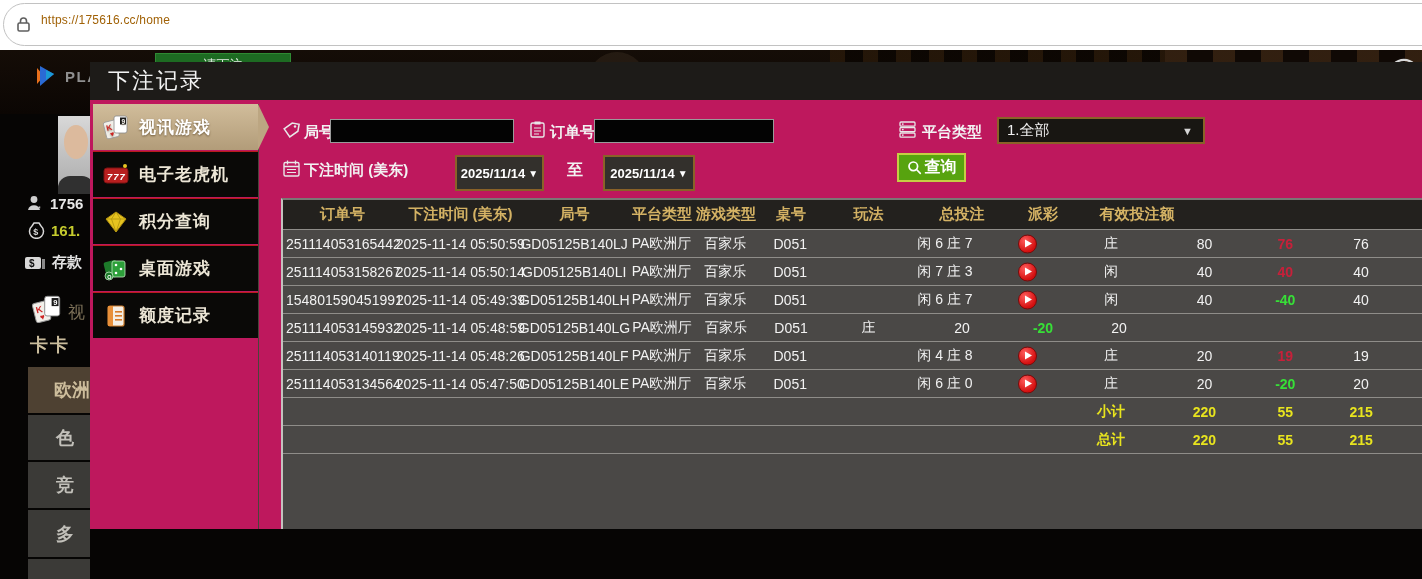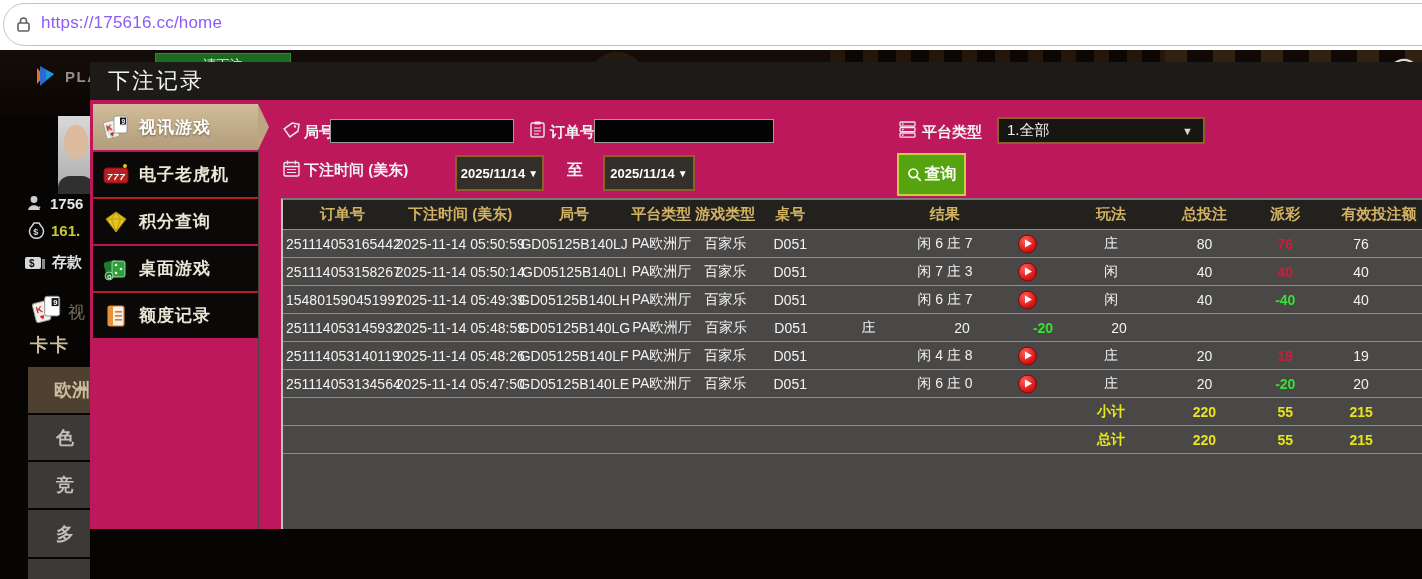--- a/index.html
+++ b/index.html
@@ -3,21 +3,21 @@
 <meta charset="utf-8">
 <style>
   * { margin:0; padding:0; box-sizing:border-box; }
   body { font-family:"Liberation Sans", sans-serif; background:#000; }
   #app { position:relative; width:1422px; height:579px; overflow:hidden; background:#060504; }
 
   
   .browser-bar { position:absolute; left:0; top:0; width:1422px; height:50px; background:#ffffff; }
   .addr-outline { position:absolute; left:3px; top:3px; width:1500px; height:43px; border:1px solid #c2c2c2; border-radius:22px; }
   .lock-icon { position:absolute; left:15px; top:16px; width:17px; height:17px; }
-  .url-text { position:absolute; left:41px; top:13px; font-size:17px; color:#8b5cf6; letter-spacing:.2px; }
+  .url-text { position:absolute; left:41px; top:13px; font-size:12px; color:#a16207; letter-spacing:.2px; }
 
   
   .stage { position:absolute; left:0; top:50px; width:1422px; height:529px; background:#060504; overflow:hidden; }
   .band { position:absolute; left:0; top:0; width:1422px; height:64px; background:linear-gradient(#150d07,#0b0603); }
   .band-stripes { position:absolute; left:830px; top:0; width:335px; height:64px;
     background:repeating-linear-gradient(90deg,#271809 0 15px,#0b0602 15px 33px); opacity:.85; }
   .band-right { position:absolute; left:1165px; top:0; width:257px; height:64px; background:#1a0f08;
     background-image:repeating-linear-gradient(90deg,rgba(120,80,40,.25) 0 22px, rgba(0,0,0,.4) 22px 48px); }
   .bokeh { position:absolute; border-radius:50%; background:rgba(190,160,120,.10); }
 
@@ -71,21 +71,21 @@
 
   .flabel { position:absolute; color:#f2f2f2; font-size:15px; font-weight:bold; white-space:nowrap; }
   .ficon { position:absolute; width:19px; height:19px; }
   .finput { position:absolute; height:24px; background:#030303; border:1px solid #9a9a9a; color:#eee; font-size:14px; padding:0 5px; }
   .dropdown { position:absolute; left:907px; top:55px; width:208px; height:27px; background:#181612; border:2px solid #8a6228;
     color:#f0f0f0; font-size:15px; display:flex; align-items:center; padding-left:8px; cursor:pointer; }
   .dropdown .caret { position:absolute; right:10px; font-size:11px; color:#d6d6d6; }
   .date-btn { position:absolute; top:93px; height:36px; background:#33302c; border:2px solid #8a6228; color:#ffffff;
     font-size:13px; font-weight:bold; display:flex; align-items:center; justify-content:center; gap:3px; cursor:pointer; }
   .date-btn .caret { font-size:10px; }
-  .search-btn { position:absolute; left:807px; top:91px; width:69px; height:43px; background:#57a30f; border:2px solid #c6ce44;
+  .search-btn { position:absolute; left:807px; top:91px; width:69px; height:29px; background:#57a30f; border:2px solid #c6ce44;
     color:#fff; font-size:16px; font-weight:bold; display:flex; align-items:center; justify-content:center; gap:3px; cursor:pointer; }
 
   
   .btable { position:absolute; left:191px; top:136px; width:1160px; border-left:2px solid #c4c2be; border-top:2px solid #7a7874; }
   .trow { display:flex; height:28px; background:#4a4846; border-bottom:1px solid #8f8d89; color:#f2f2f2; font-size:14px; }
   .trow.thead { height:30px; background:#23211e; color:#d4b264; font-weight:bold; font-size:15px; }
   .tc { display:flex; align-items:center; justify-content:center; white-space:nowrap; overflow:visible; }
   .c0{width:119px; justify-content:flex-start; padding-left:3px;} .thead .c0{justify-content:center; padding-left:0;}
   .c1{width:117px;} .c2{width:111px;} .c3{width:64px;} .c4{width:64px;} .c5{width:66px;}
   .c6{width:244px; position:relative;} .c7{width:89px;} .c8{width:98px;} .c9{width:64px;} .c10{width:124px;}
@@ -313,21 +313,20 @@
     </div>
 
     <div class="btable">
       <div class="trow thead">
         <div class="tc c0">订单号</div>
         <div class="tc c1">下注时间 (美东)</div>
         <div class="tc c2">局号</div>
         <div class="tc c3">平台类型</div>
         <div class="tc c4">游戏类型</div>
         <div class="tc c5">桌号</div>
-        <div class="tc c6">结果</div>
         <div class="tc c7">玩法</div>
         <div class="tc c8">总投注</div>
         <div class="tc c9">派彩</div>
         <div class="tc c10">有效投注额</div>
       </div>
 
       <div class="trow">
         <div class="tc c0">251114053165442</div>
         <div class="tc c1">2025-11-14 05:50:59</div>
         <div class="tc c2">GD05125B140LJ</div>

